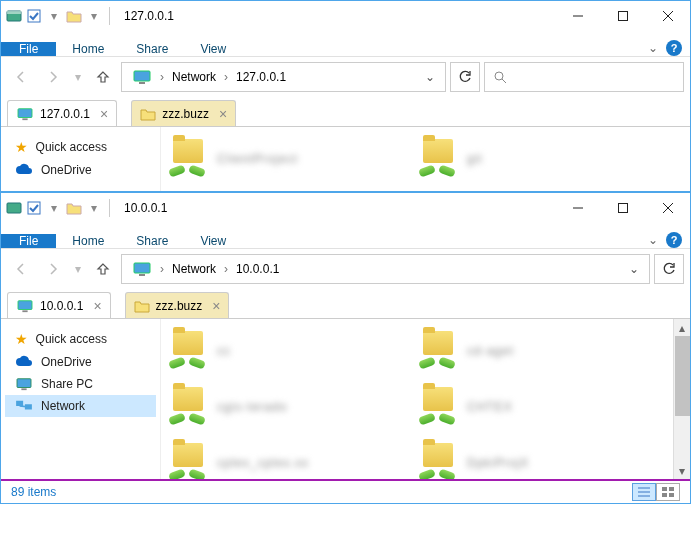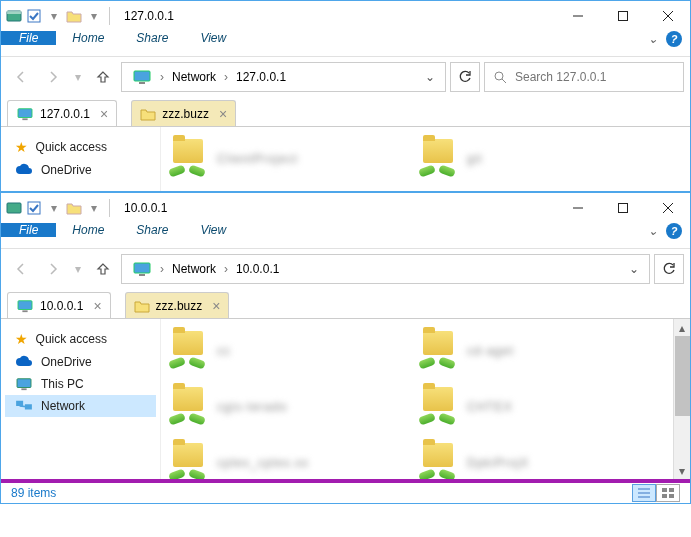--- a/index.html
+++ b/index.html
@@ -8,21 +8,21 @@
   .window + .window { margin-top: 0px; }
 
   .titlebar { height: 30px; display: flex; align-items: center; background: #fff; }
   .qat { display: flex; align-items: center; gap: 2px; padding: 0 4px; }
   .qat-icon { width: 18px; height: 18px; display: flex; align-items: center; justify-content: center; }
   .qat-sep { width: 1px; height: 18px; background: #ccc; margin: 0 4px; }
   .title-text { margin-left: 6px; color: #000; }
   .win-controls { margin-left: auto; display: flex; }
   .win-btn { width: 45px; height: 30px; display: flex; align-items: center; justify-content: center; color: #222; }
 
-  .ribbon { height: 26px; display: flex; align-items: flex-start; border-bottom: 1px solid #e1e1e1; font-style: italic; }
+  .ribbon { height: 26px; display: flex; align-items: flex-end; border-bottom: 1px solid #e1e1e1; }
   .file-tab { background: #1979ca; color: #fff; padding: 0 18px; display: flex; align-items: center; font-size: 12px; }
   .ribbon-tab { padding: 0 16px; display: flex; align-items: center; color: #0c4a6e; }
   .ribbon-right { margin-left: auto; display: flex; align-items: center; padding-right: 8px; gap: 8px; }
   .help-icon { width: 16px; height: 16px; border-radius: 50%; background: #1979ca; color: #fff; display: flex; align-items: center; justify-content: center; font-weight: bold; font-size: 11px; }
 
   .navbar { height: 40px; display: flex; align-items: center; padding: 4px 6px; gap: 4px; }
   .nav-btn { width: 28px; height: 28px; display: flex; align-items: center; justify-content: center; color: #555; border-radius: 2px; }
   .nav-btn.disabled { color: #bbb; }
   .addr-box { flex: 1 1 auto; height: 30px; border: 1px solid #ccc; display: flex; align-items: center; padding: 0 4px; gap: 2px; }
   .addr-crumb { padding: 2px 6px; color: #000; display: flex; align-items: center; gap: 4px; }
@@ -50,21 +50,21 @@
   .share-icon .fld::before { content:""; position:absolute; top:-4px; left:0; width:12px; height:6px; background:#e8c34a; border-radius:2px 2px 0 0; }
   .share-icon .pipe { position: absolute; bottom: 0; left: 0; width: 40px; height: 14px; }
   .share-icon .pipe::before { content:""; position:absolute; left:2px; bottom:4px; width:16px; height:8px; background:linear-gradient(#8fd65a,#4caf2e); border-radius:4px; transform:rotate(-20deg); }
   .share-icon .pipe::after { content:""; position:absolute; right:2px; bottom:4px; width:16px; height:8px; background:linear-gradient(#8fd65a,#4caf2e); border-radius:4px; transform:rotate(20deg); }
   .blur-label { color: #888; filter: blur(3px); letter-spacing: 1px; }
   .scrollbar { position:absolute; right:-18px; top:0; bottom:0; width:17px; background:#f0f0f0; border-left:1px solid #ddd; display:flex; flex-direction:column; align-items:center; }
   .scrollbar .arrow { height:17px; width:100%; display:flex; align-items:center; justify-content:center; color:#666; }
   .scrollbar .thumb { width:15px; background:#c2c2c2; flex:0 0 80px; margin-top:0; }
   .scrollbar .track { flex:1; }
 
-  .statusbar { height: 24px; border-top: 4px solid #a21caf; display: flex; align-items: center; padding: 0 10px; color: #1979ca; }
+  .statusbar { height: 24px; border-top: 2px solid #a21caf; display: flex; align-items: center; padding: 0 10px; color: #1979ca; }
   .view-switch { margin-left: auto; display: flex; gap: 0; }
   .view-btn { width: 24px; height: 18px; border: 1px solid #aaa; display:flex; align-items:center; justify-content:center; color:#555; background:#fff; }
   .view-btn.active { background:#cce8ff; border-color:#5aa0e0; }
 
   svg { display: block; }
   .star-icon { color:#f0a500; font-size:14px; }
 
 </style>
 </head>
 <body>
@@ -159,21 +159,20 @@
         <svg width="14" height="14" viewBox="0 0 14 14">
           <path d="M11 3a5 5 0 10 1 5" fill="none" stroke="currentColor" stroke-width="1.3"></path>
           <path d="M12 1v4h-4" fill="none" stroke="currentColor" stroke-width="1.3"></path>
         </svg>
       </div>
     <div class="search-box">
       <svg width="14" height="14" viewBox="0 0 14 14">
           <circle cx="6" cy="6" r="4" fill="none" stroke="#888"></circle>
           <line x1="9" y1="9" x2="13" y2="13" stroke="#888"></line>
         </svg>
-      <input readonly="" placeholder="Search 127.0.0.1" style="">
     </div>
   </div>
 
   <div class="tabstrip">
     <div class="doc-tab active">
       <svg width="18" height="14" viewBox="0 0 20 16">
           <rect x="2" y="2" width="16" height="10" rx="1" fill="#4aa3df" stroke="#2c6"></rect>
           <rect x="7" y="13" width="6" height="2" fill="#888"></rect>
         </svg>
       <span>127.0.0.1</span>
@@ -341,21 +340,21 @@
         <svg width="18" height="14" viewBox="0 0 18 14">
             <path d="M5 11a4 4 0 010-8 5 5 0 019 2 3 3 0 010 6z" fill="#0a64c4"></path>
           </svg>
         <span>OneDrive</span>
       </div>
       <div class="side-item">
         <svg width="18" height="14" viewBox="0 0 20 16">
             <rect x="2" y="2" width="16" height="10" rx="1" fill="#4aa3df" stroke="#285"></rect>
             <rect x="7" y="13" width="6" height="2" fill="#888"></rect>
           </svg>
-        <span>This PC</span>
+        <span>Share PC</span>
       </div>
       <div class="side-item selected">
         <svg width="18" height="14" viewBox="0 0 20 16">
             <rect x="1" y="2" width="8" height="6" fill="#4aa3df"></rect>
             <rect x="11" y="6" width="8" height="6" fill="#4aa3df"></rect>
             <line x1="5" y1="8" x2="15" y2="9" stroke="#4aa3df" stroke-width="2"></line>
           </svg>
         <span>Network</span>
       </div>
     </div>

